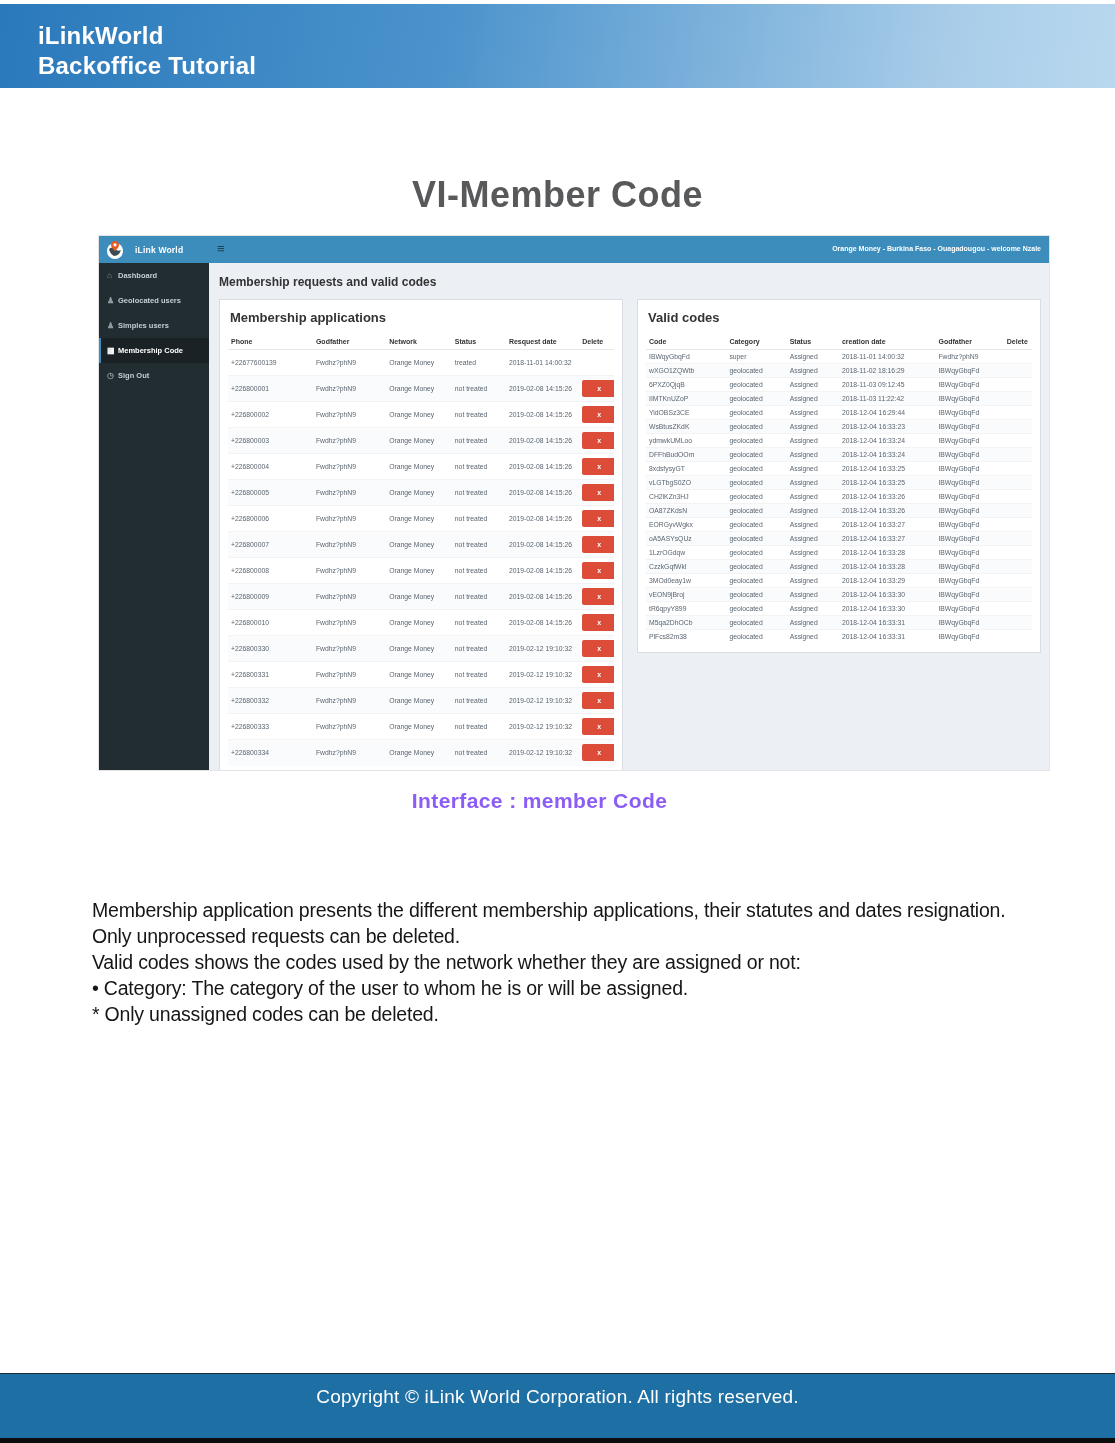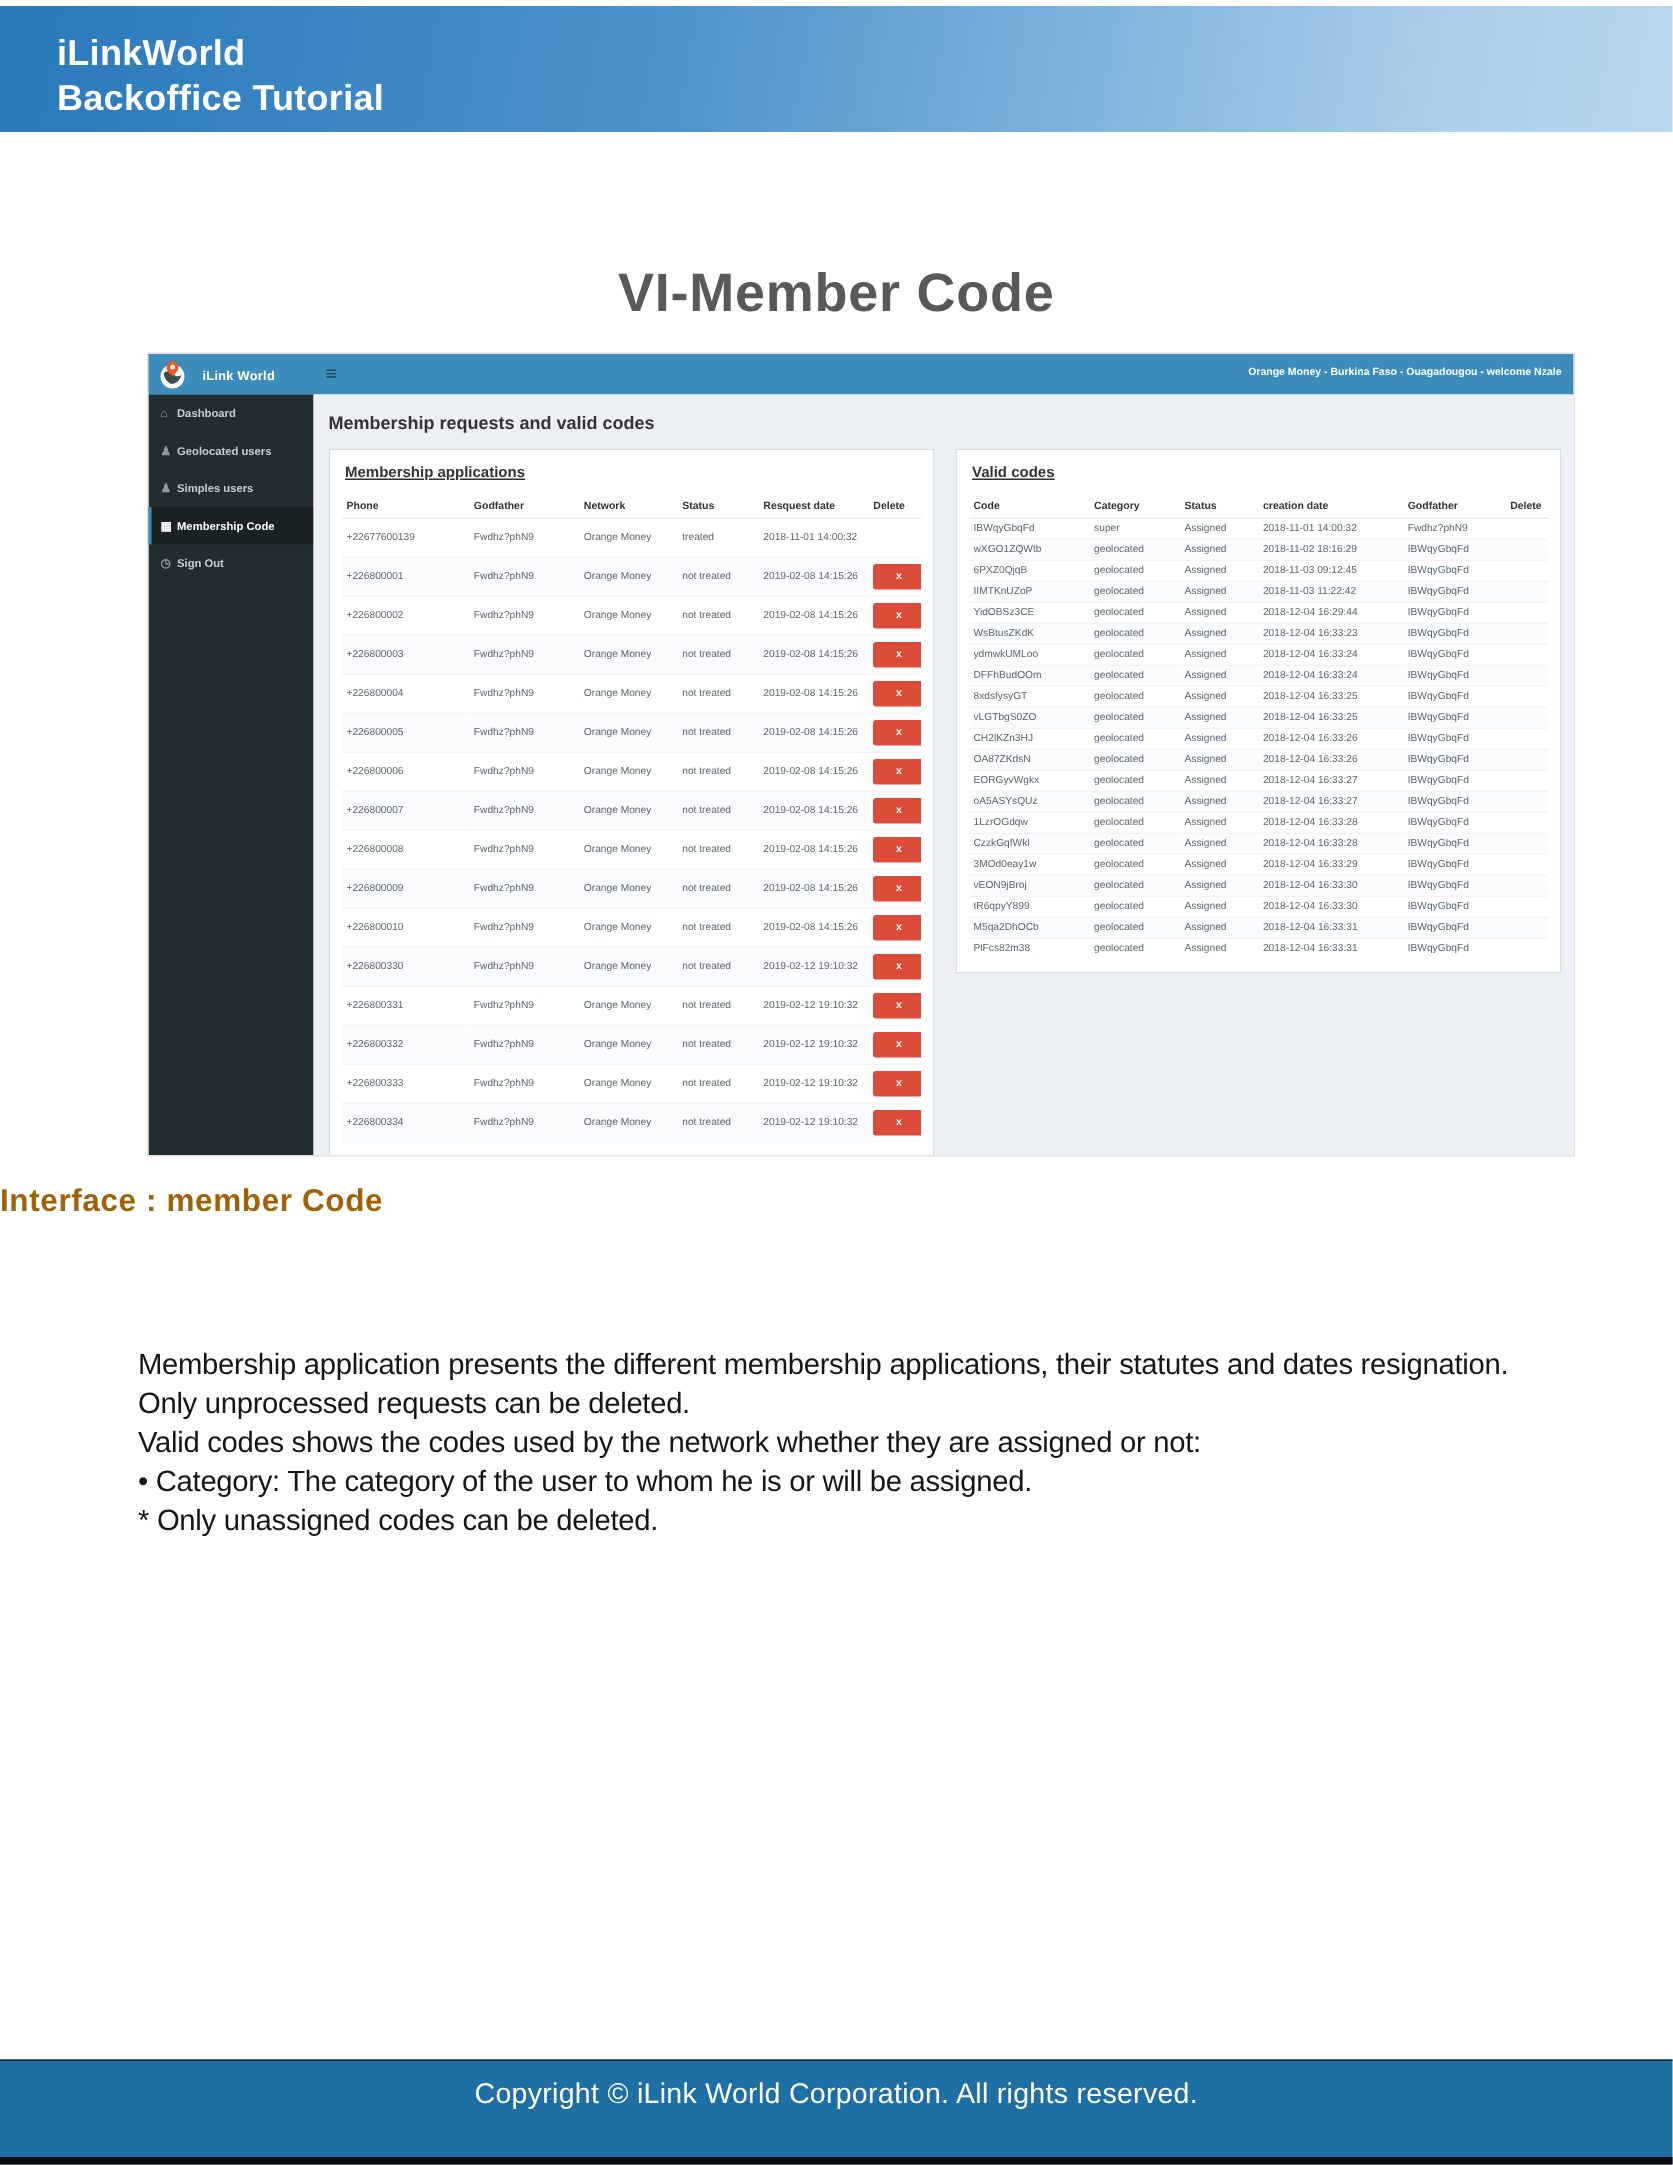--- a/index.html
+++ b/index.html
@@ -8,22 +8,22 @@
 
   
   .banner { position:absolute; left:0; top:4px; width:1115px; height:84px;
             background:linear-gradient(100deg,#2a79bb 0%,#4b93cc 40%,#a9cde9 85%,#b9d8ef 100%); }
   .banner .b1 { position:absolute; left:38px; top:18px; color:#fff; font-size:24px; font-weight:600; letter-spacing:.2px; }
   .banner .b2 { position:absolute; left:38px; top:48px; color:#fff; font-size:24px; font-weight:600; letter-spacing:.2px; }
 
   
   .doc-title { position:absolute; left:0; top:174px; width:1115px; text-align:center;
                font-size:36px; font-weight:bold; color:#58595b; letter-spacing:.5px; }
-  .caption   { position:absolute; left:0; top:789px; width:1079px; 
-               font-size:21px; font-weight:bold; color:#a16207; letter-spacing:.4px; }
+  .caption   { position:absolute; left:0; top:789px; width:1079px; text-align:center;
+               font-size:21px; font-weight:bold; color:#8b5cf6; letter-spacing:.4px; }
 
   
   .shot { position:absolute; left:98px; top:235px; width:952px; height:536px;
           background:#ecf0f5; overflow:hidden; border:1px solid #e3e3e3; font-family:"Liberation Sans", sans-serif;padding-left:40px; }
   .navbar { position:absolute; left:0; top:0; width:100%; height:27px; background:#3c8dbc; }
   .logo-sec { position:absolute; left:0; top:0; width:110px; height:27px; background:#3c8dbc; display:flex; align-items:center; }
   .logo-badge { width:20px; height:20px; margin-left:6px; }
   .brand { color:#fff; font-size:8.5px; font-weight:bold; margin-left:10px; letter-spacing:.2px; }
   .hamburger { position:absolute; left:118px; top:4px; color:#22425a; font-size:13px; font-weight:bold; line-height:18px; cursor:pointer; }
   .nav-right { position:absolute; right:8px; top:9px; color:#fff; font-size:7px; font-weight:bold; }
@@ -34,21 +34,21 @@
   .side-item .ic { width:11px; font-size:8px; color:#8d9ba3; }
   .side-item.active { background:#1a2226; color:#fff; border-left:2px solid #3c8dbc; padding-left:6px; }
   .side-item.active .ic { color:#fff; }
 
   .content { position:absolute; left:110px; top:27px; width:842px; height:509px; background:#ecf0f5; padding:8px 10px 0 10px; }
   .page-head { font-size:12px; font-weight:bold; color:#333; margin:4px 0 10px 0; }
   .panels { display:flex; gap:14px; align-items:flex-start; }
   .panel { background:#fff; border:1px solid #d9dde3; padding:8px; }
   .panel-apps  { width:404px; }
   .panel-codes { width:404px; }
-  .panel-title { font-size:10px; font-weight:bold; color:#333; margin:2px 0 9px 2px;text-decoration:underline; }
+  .panel-title { font-size:13px; font-weight:bold; color:#333; margin:2px 0 9px 2px; }
 
   table { width:100%; border-collapse:collapse; table-layout:fixed; }
   th { text-align:left; font-size:7px; font-weight:bold; color:#333; padding:4px 3px; border-bottom:1px solid #e8e8e8; }
   td { font-size:6.8px; color:#5a6570; padding:3px; border-top:1px solid #f3f3f3; overflow:hidden; white-space:nowrap; }
   tr:nth-child(even) td { background:#fafbfc; }
 
   .t-apps th:nth-child(1), .t-apps td:nth-child(1){ width:22%; }
   .t-apps th:nth-child(2), .t-apps td:nth-child(2){ width:19%; }
   .t-apps th:nth-child(3), .t-apps td:nth-child(3){ width:17%; }
   .t-apps th:nth-child(4), .t-apps td:nth-child(4){ width:14%; }

